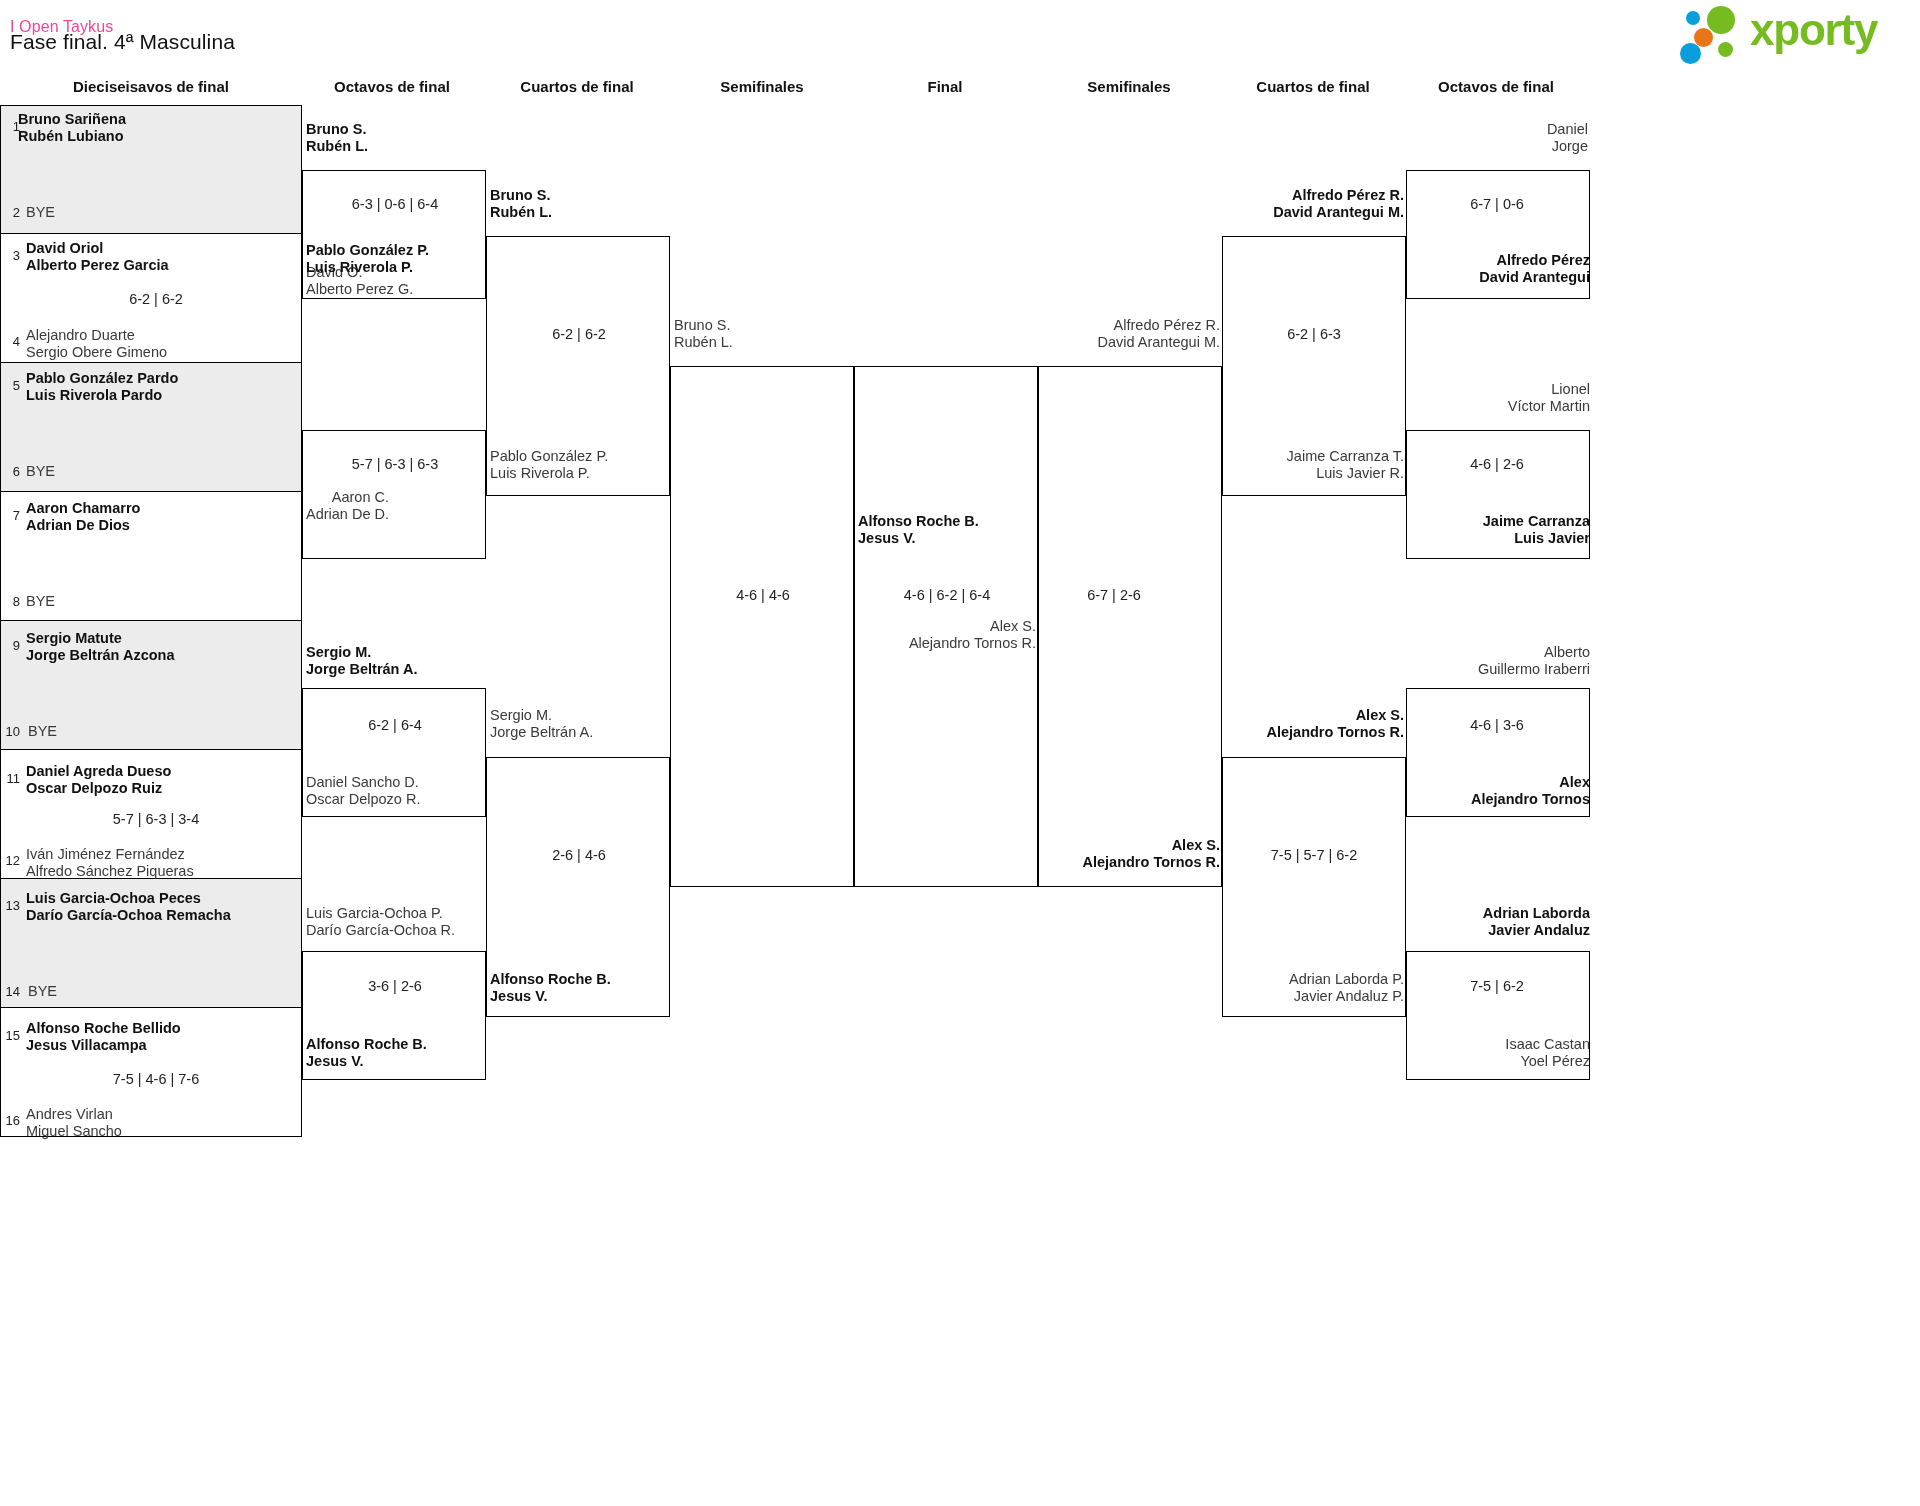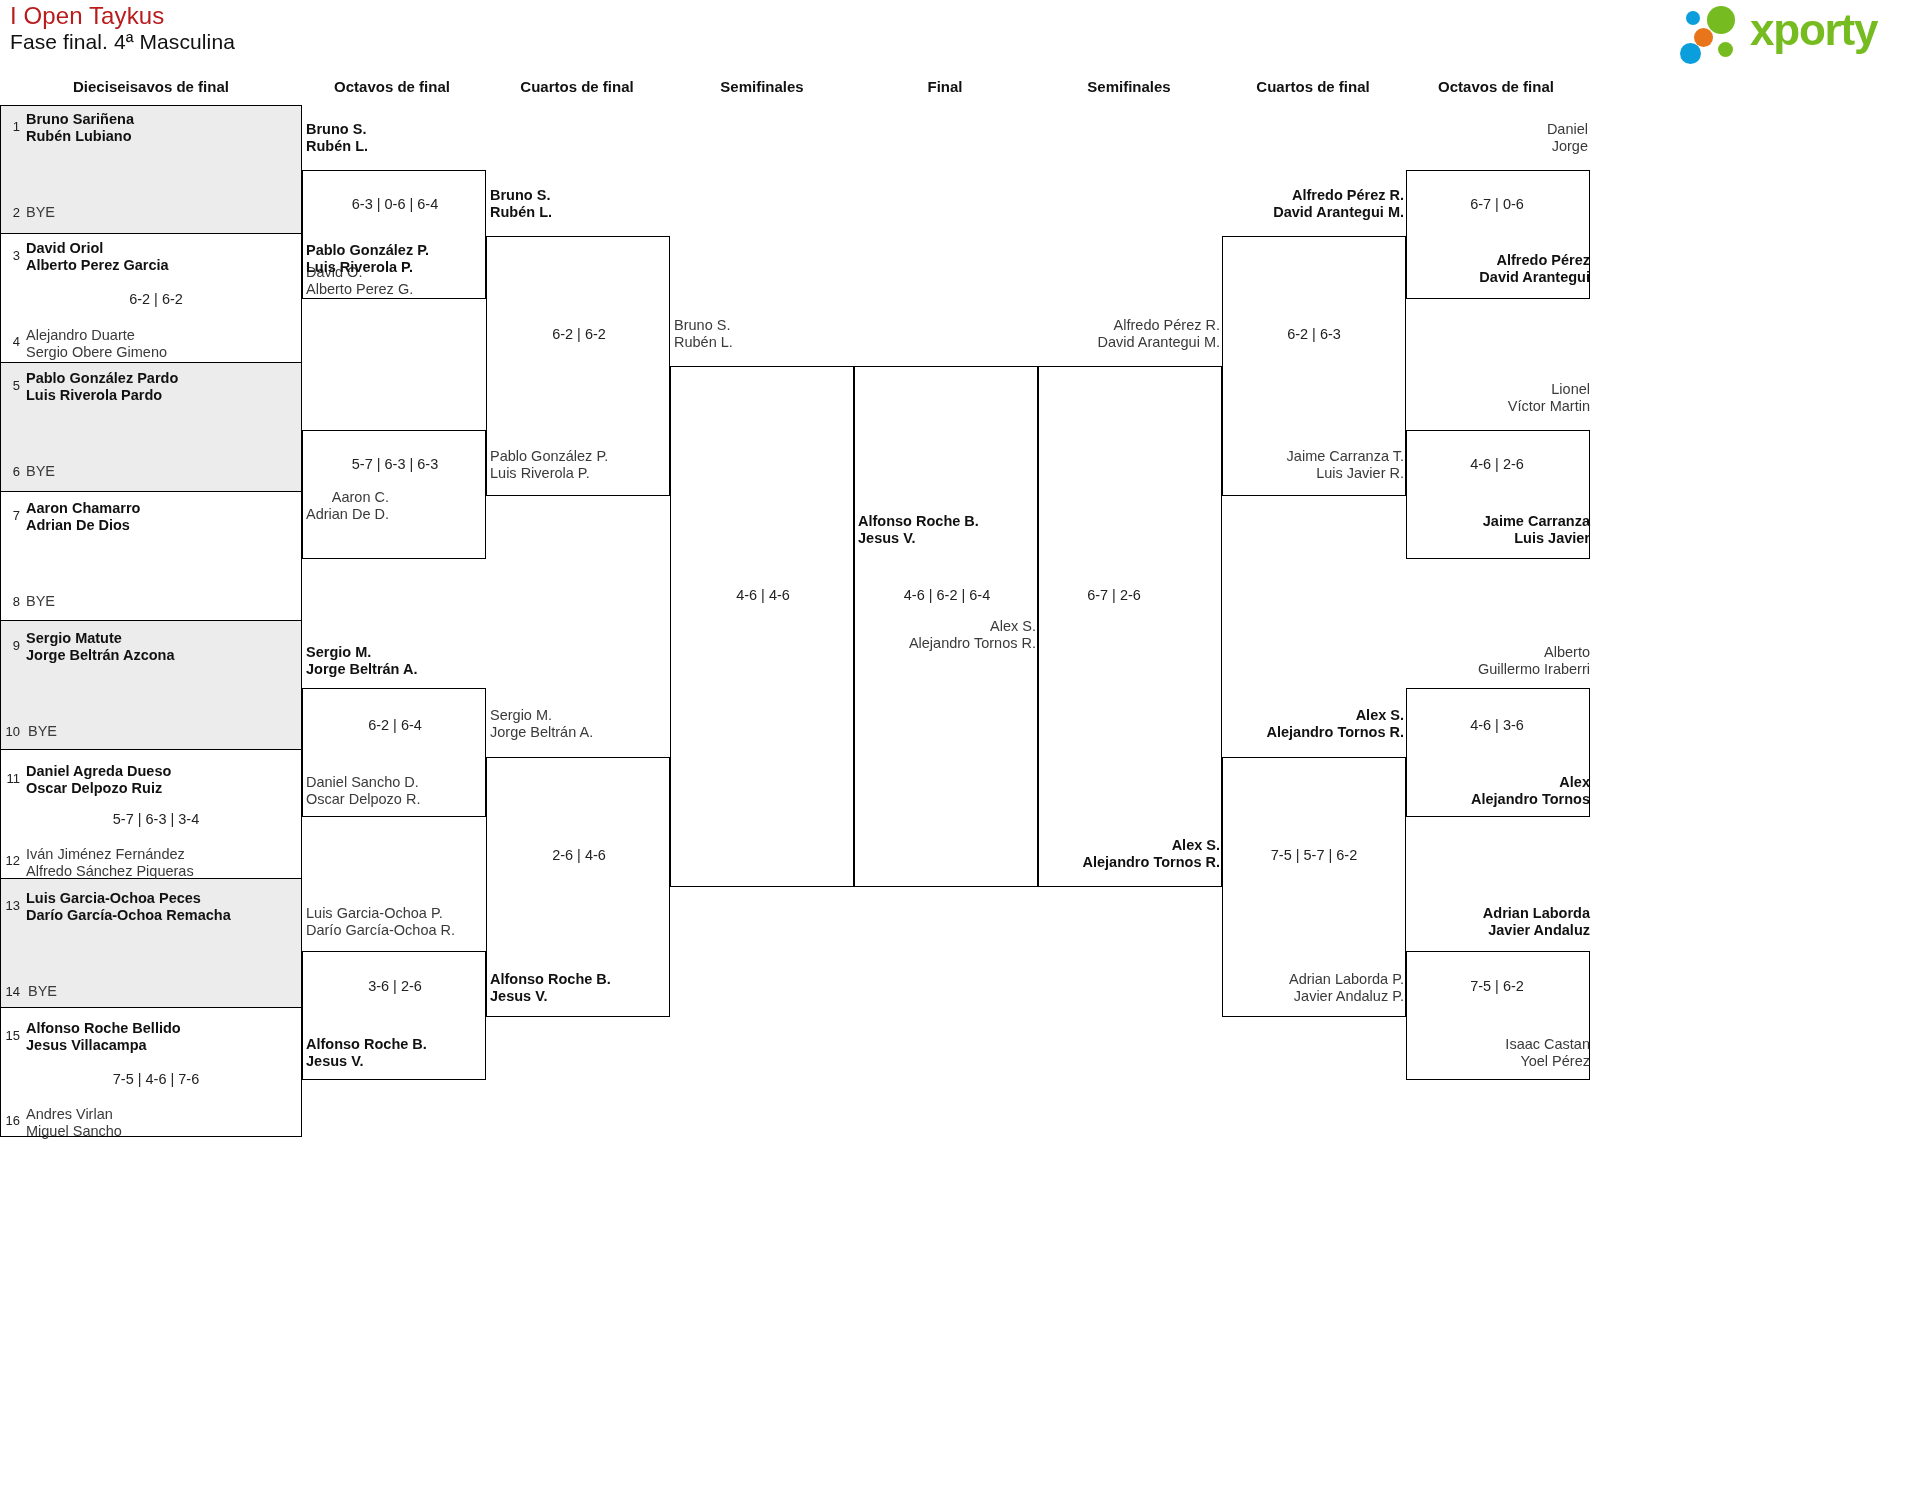--- a/index.html
+++ b/index.html
@@ -12,22 +12,22 @@
     height: 1506px;
     position: relative;
     font-family: "Liberation Sans", sans-serif;
     color: #1a1a1a;
     overflow: hidden;
   }
   .abs { position: absolute; }
 
   
   #header-title-line1 {
-    left: 10px; top: 2px;
-    font-size: 24px; font-weight: 400; color: #b91c1c;
+    left: 10px; top: 18px;
+    font-size: 16px; font-weight: 400; color: #ec4899;
     letter-spacing: .1px;
   }
   #header-title-line2 {
     left: 10px; top: 30px;
     font-size: 21px; font-weight: 400; color: #111;
     letter-spacing: .1px;
   }
 
   
   #logo { left: 1672px; top: 2px; width: 248px; height: 56px; }
@@ -109,21 +109,21 @@
 <div class="abs round-head" style="left:267px; width:250px;">Octavos de final</div>
 <div class="abs round-head" style="left:452px; width:250px;">Cuartos de final</div>
 <div class="abs round-head" style="left:637px; width:250px;">Semifinales</div>
 <div class="abs round-head" style="left:820px; width:250px;">Final</div>
 <div class="abs round-head" style="left:1004px; width:250px;">Semifinales</div>
 <div class="abs round-head" style="left:1188px; width:250px;">Cuartos de final</div>
 <div class="abs round-head" style="left:1371px; width:250px;">Octavos de final</div>
 
 <div class="abs box shaded" style="left:0px; top:105px; width:302px; height:129px;"></div>
 <div class="abs seed" style="left:-2px; top:119px;">1</div>
-<div class="abs team win" style="left:26px; top:111px;">
+<div class="abs team win" style="left:18px; top:111px;">
   <div>Bruno Sariñena</div>
   <div>Rubén Lubiano</div>
 </div>
 <div class="abs seed" style="left:-2px; top:205px;">2</div>
 <div class="abs bye" style="left:26px; top:204px;">BYE</div>
 
 <div class="abs box nofill" style="left:0px; top:234px; width:302px; height:129px; border-top:none;"></div>
 <div class="abs seed" style="left:-2px; top:248px;">3</div>
 <div class="abs team win" style="left:26px; top:240px;">
   <div>David Oriol</div>

